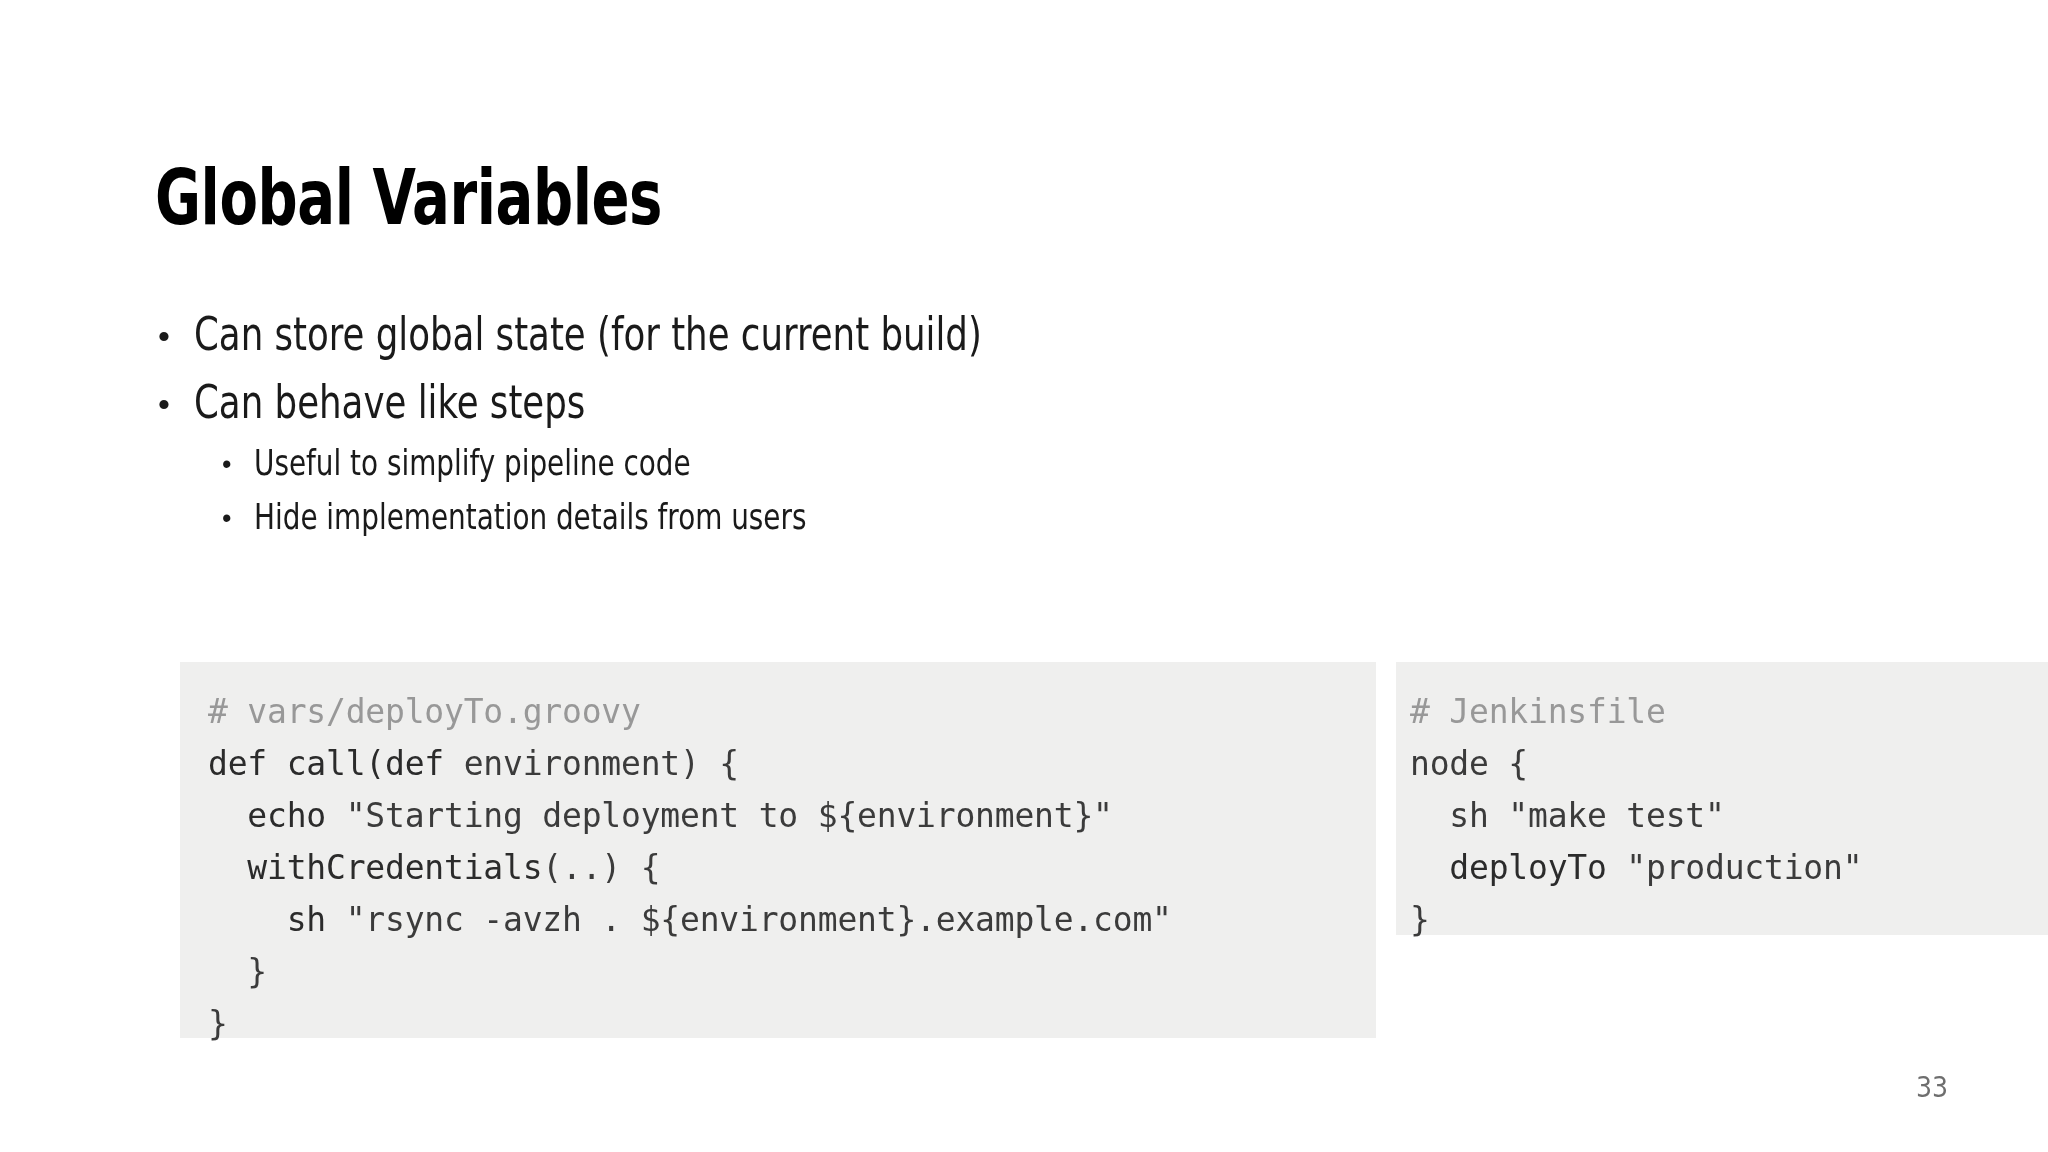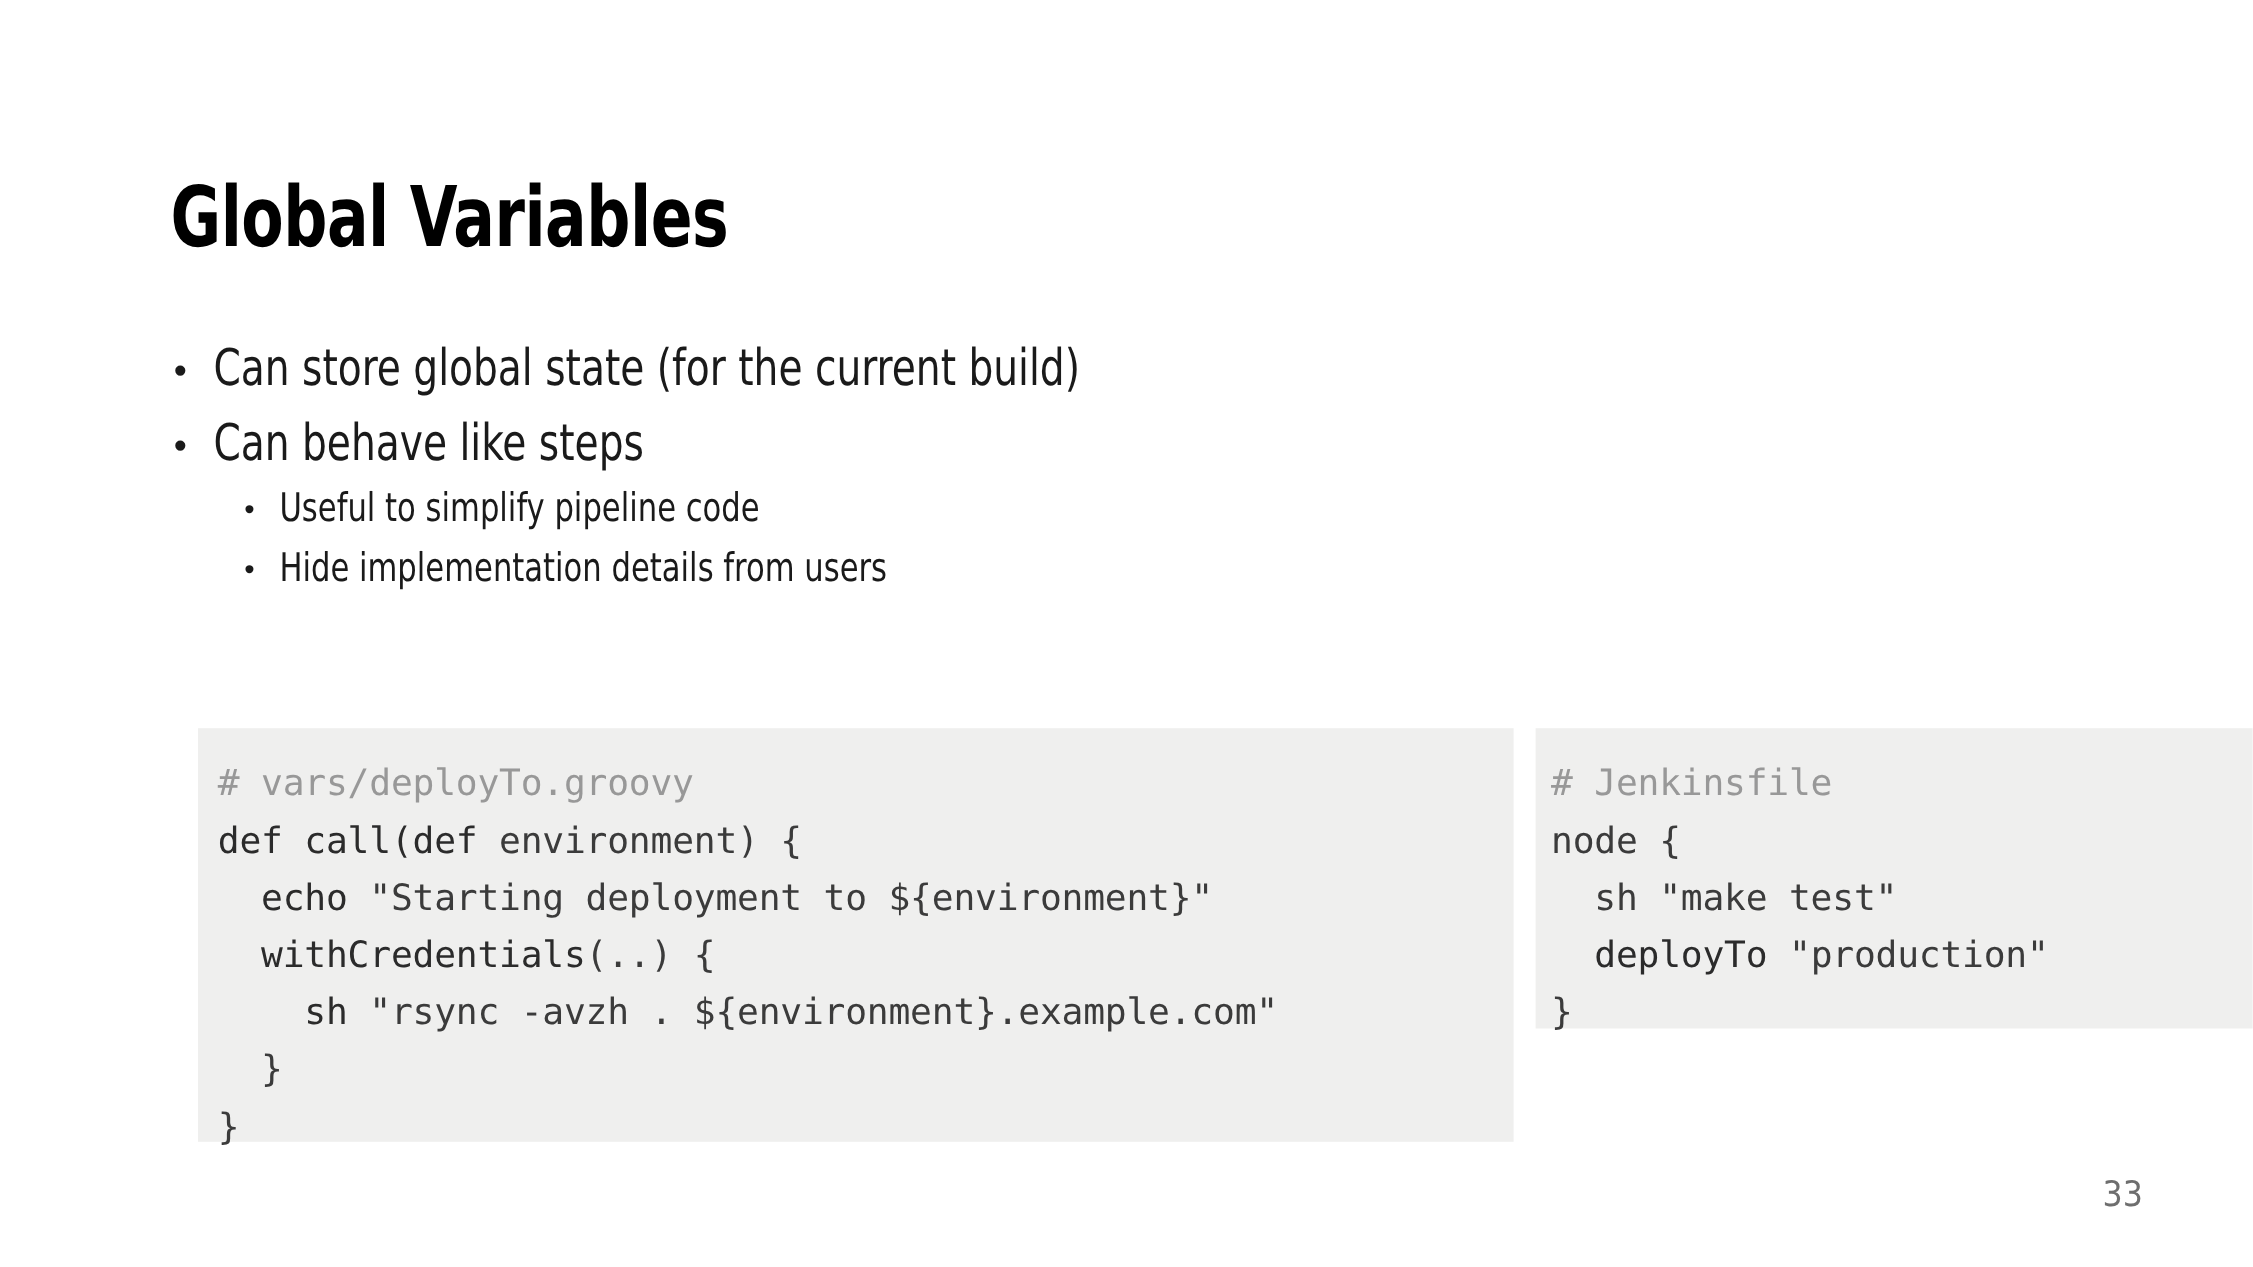--- a/index.html
+++ b/index.html
@@ -102,21 +102,21 @@
     font-family: "DejaVu Sans Mono", "Liberation Mono", monospace;
     color: #3b3b3b;
     white-space: pre;
   }
 
   .code-left {
     left: 180px;
     top: 662px;
     width: 1196px;
     height: 376px;
-    padding: 24px 0 0 18px;
+    padding: 24px 0 0 28px;
   }
 
   .code-right {
     left: 1396px;
     top: 662px;
     width: 680px;
     height: 273px;
     padding: 24px 0 0 14px;
   }
 
@@ -129,21 +129,21 @@
 
   .cmt { color: #989898; }
   .kw  { font-weight: normal; color: #2b2b2b; }
 
   
   .page-number {
     position: absolute;
     right: 100px;
     bottom: 48px;
     font-family: "DejaVu Sans Condensed", "Liberation Sans Narrow", "Liberation Sans", sans-serif;
-    font-size: 32px;
+    font-size: 28px;
     color: #6e6e6e;
   }
 </style>
 </head>
 <body>
 
 <div class="slide">
 
   <h1 class="slide-title">Global Variables</h1>
 

